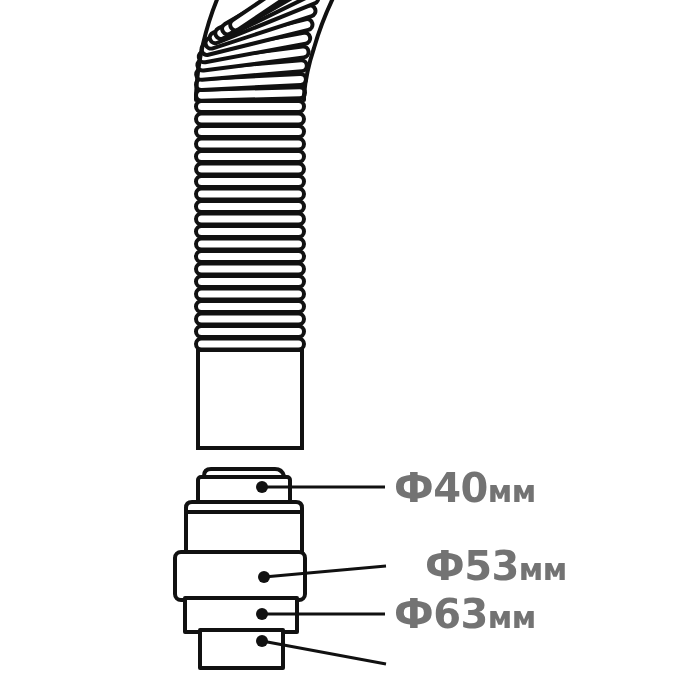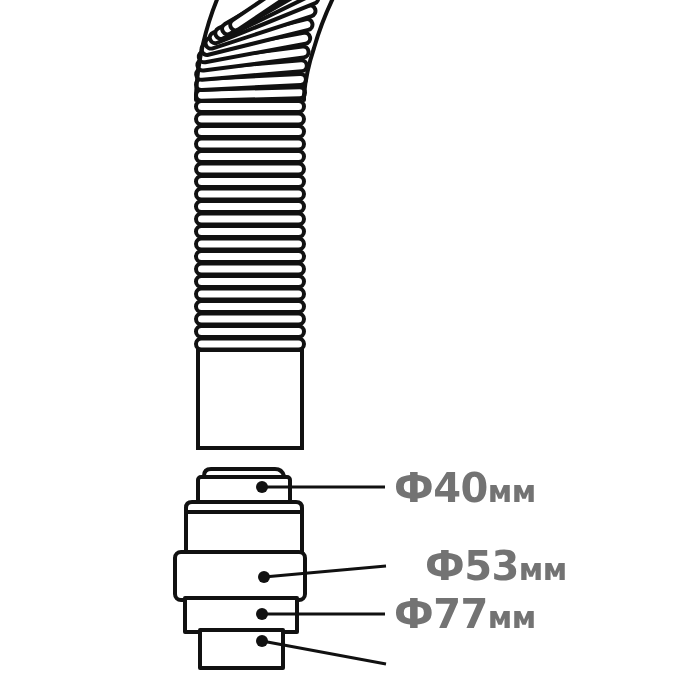--- a/index.html
+++ b/index.html
@@ -142,17 +142,17 @@
 
   <div class="dim-label" id="label-40" style="left: 394px; top: 468px;">
     <span class="phi">Ф</span><span class="num">40</span><span class="unit">мм</span>
   </div>
 
   <div class="dim-label" id="label-53" style="left: 396px; top: 546px; margin-left: 29px;">
     <span class="phi">Ф</span><span class="num">53</span><span class="unit">мм</span>
   </div>
 
   <div class="dim-label" id="label-43" style="left: 394px; top: 594px;">
-    <span class="phi">Ф</span><span class="num">77</span><span class="unit">мм</span>
+    <span class="phi">Ф</span><span class="num">63</span><span class="unit">мм</span>
   </div>
 
 
 </div>
 
 </body></html>

